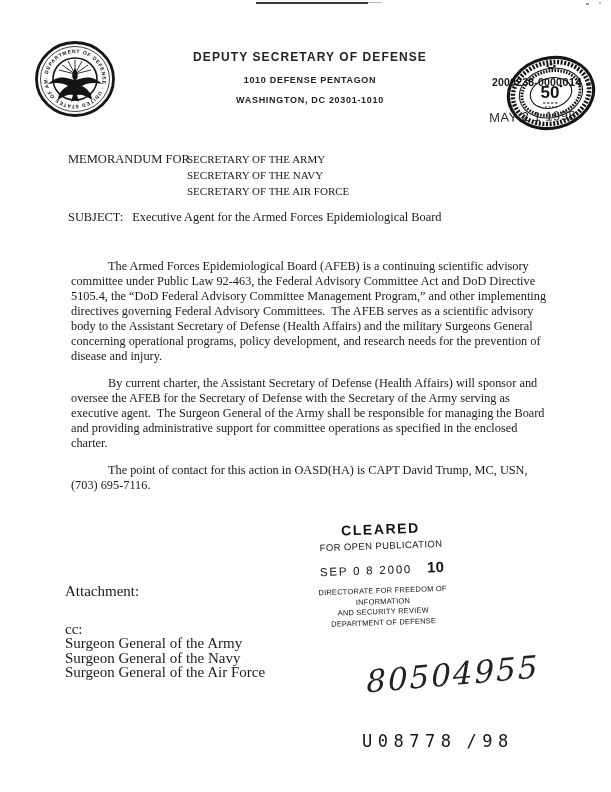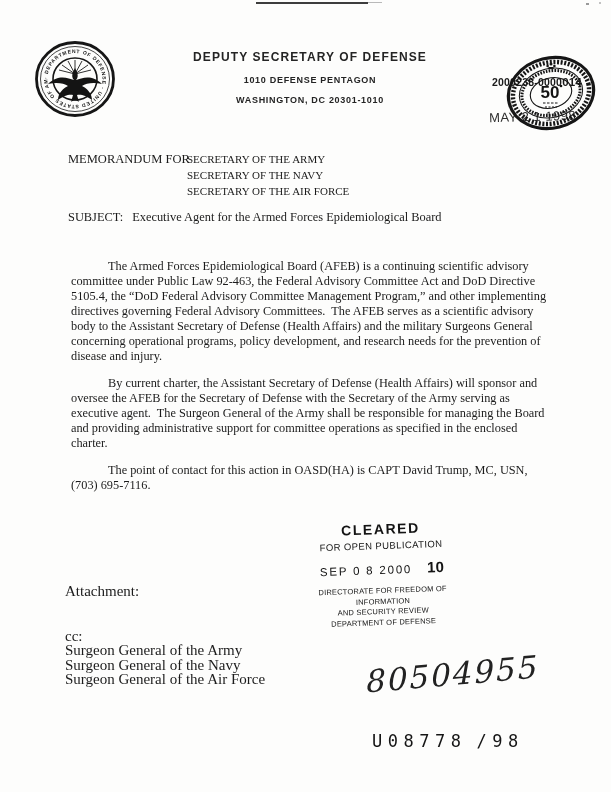--- a/index.html
+++ b/index.html
@@ -57,28 +57,28 @@
     font-family:"Liberation Sans", sans-serif;color:#131313;transform:rotate(-2deg);}
   .clearance .cl-title{font-size:14px;font-weight:600;letter-spacing:1.6px;}
   .clearance .cl-sub{font-size:9.5px;font-weight:500;letter-spacing:0.4px;margin-top:3px;}
   .clearance .cl-daterow{margin-top:9px;display:flex;justify-content:center;align-items:baseline;gap:15px;}
   .clearance .cl-date{font-size:11.5px;font-weight:500;letter-spacing:1.8px;white-space:pre;}
   .clearance .cl-num{font-size:15px;font-weight:700;}
   .clearance .cl-org{margin-top:9px;font-size:7.5px;font-weight:500;letter-spacing:0.2px;line-height:10.5px;}
 
   
   .footer-left{position:absolute;left:65px;top:584px;font-size:15px;line-height:14.5px;}
-  .footer-left .cc-label{margin-top:30px;}
+  .footer-left .cc-label{margin-top:23px;}
 
   
   .handwritten{position:absolute;left:366px;top:656px;
     font-family:"DejaVu Serif", serif;font-style:italic;font-weight:400;
     font-size:31px;letter-spacing:2px;color:#222;
     transform:rotate(-5deg) skewX(-4deg);}
-  .doc-code{position:absolute;left:372px;top:731px;
+  .doc-code{position:absolute;left:362px;top:731px;
     font-family:"DejaVu Sans Mono", monospace;font-size:17px;color:#151515;
     letter-spacing:5.5px;white-space:nowrap;}
   .doc-code .gap{display:inline-block;width:10px;}
 </style>
 </head>
 <body>
 
 <div class="page">
 
   <div class="scanline main"></div>

